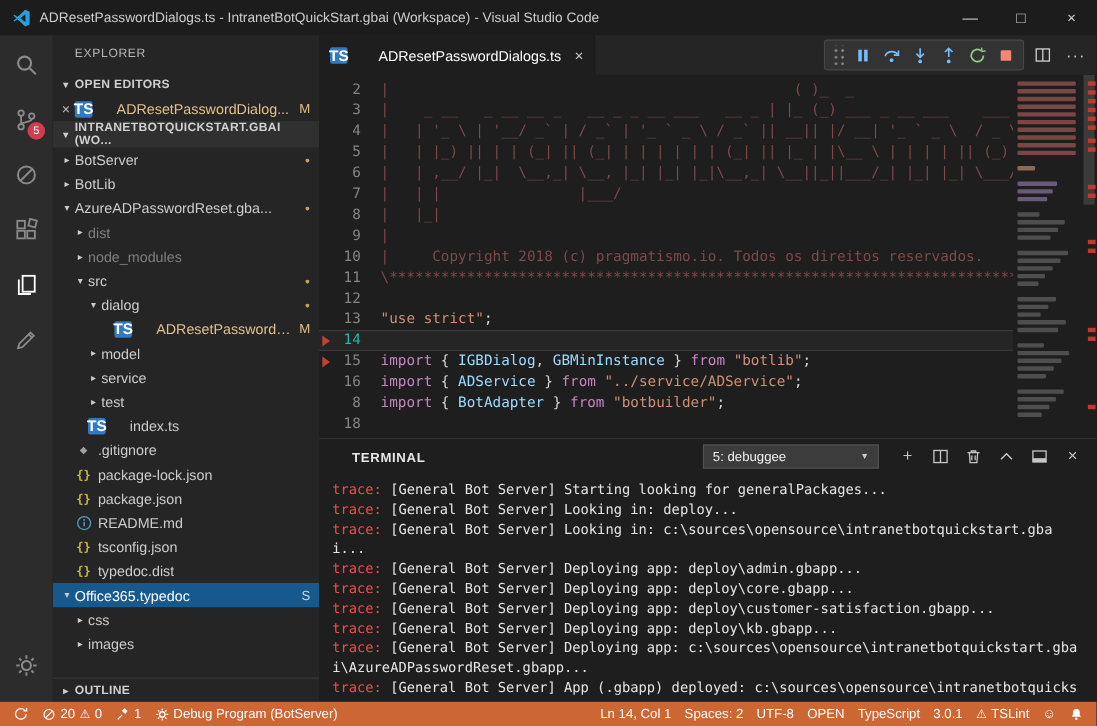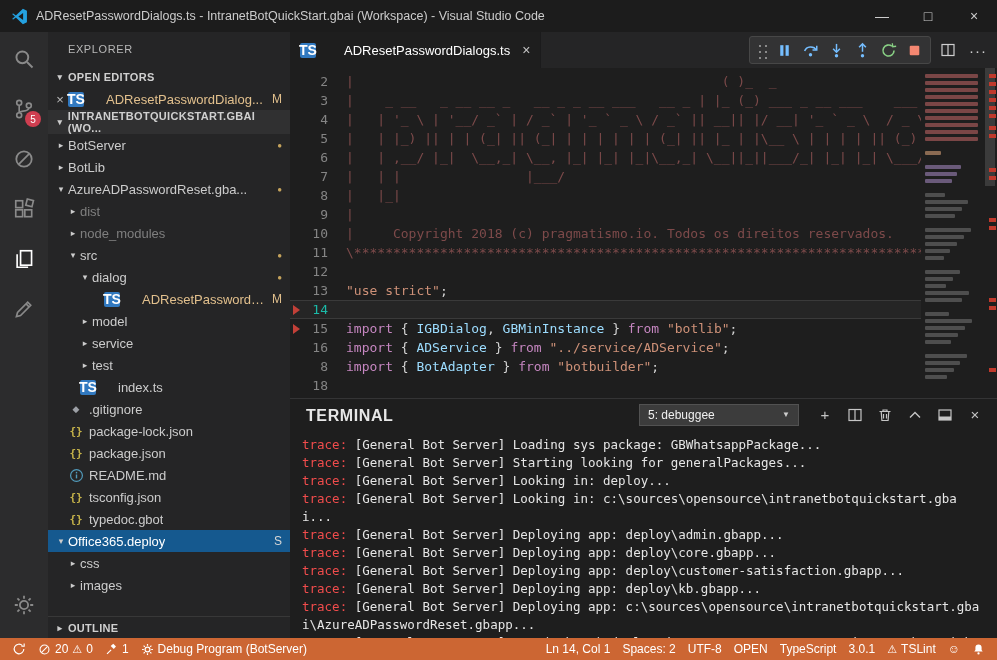--- a/index.html
+++ b/index.html
@@ -65,21 +65,21 @@
 .tk-p{color:#d4d4d4;}
 .cur-line{position:absolute;left:0;right:76px;top:232px;height:19px;border-top:1px solid #3a3a3a;border-bottom:1px solid #3a3a3a;background:rgba(255,255,255,0.03);pointer-events:none;}
 .gmark{position:absolute;left:3px;width:0;height:0;border-left:7px solid #c24038;border-top:5px solid transparent;border-bottom:5px solid transparent;}
 .minimap{flex:0 0 62px;padding-top:6px;position:relative;}
 .mmrow{height:4px;margin:0 4px 3px 4px;border-radius:1px;}
 .obar{flex:0 0 14px;position:relative;}
 .othumb{position:absolute;left:2px;right:2px;top:0;height:118px;background:rgba(121,121,121,0.32);}
 .omark{position:absolute;right:1px;width:7px;height:4px;background:#c0392b;}
 
 .pheader{flex:0 0 32px;display:flex;align-items:center;background:#1e1e1e;border-top:1px solid #343435;color:#cccccc;}
-.ptab{font-size:16px;font-weight:bold;letter-spacing:.6px;margin-left:16px;color:#e7e7e7;padding:6px 0 4px 0;}
+.ptab{font-size:12px;font-weight:bold;letter-spacing:.6px;margin-left:30px;color:#e7e7e7;padding:6px 0 4px 0;}
 .phspacer{flex:1;}
 .tsel{display:flex;align-items:center;justify-content:space-between;background:#3c3c3c;border:1px solid #525252;color:#f0f0f0;font-size:12px;padding:3px 8px;width:160px;margin-right:14px;}
 .selarrow{font-size:8px;color:#cccccc;margin-left:10px;}
 .pact{display:flex;align-items:center;gap:6px;margin-right:10px;}
 .pbtn{width:24px;height:24px;display:flex;align-items:center;justify-content:center;color:#c5c5c5;font-size:15px;}
 .tcontent{flex:1;padding:6px 12px 0 12px;font-family:"DejaVu Sans Mono",monospace;font-size:12.5px;line-height:18px;color:#e5e5e5;overflow:hidden;}
 .tline{white-space:pre-wrap;word-break:break-all;}
 .tpre{color:var(--trace-red);}
 
 .statusbar{flex:0 0 22px;background:var(--status-debug-bg);color:#ffffff;display:flex;align-items:center;font-size:12px;padding:0 6px;}
@@ -272,25 +272,25 @@
             <span class="tlabel">README.md</span>
           </div>
           <div class="trow" style="padding-left:6px">
             <span class="chev"></span>
             <span class="fi json">{}</span>
             <span class="tlabel">tsconfig.json</span>
           </div>
           <div class="trow" style="padding-left:6px">
             <span class="chev"></span>
             <span class="fi json">{}</span>
-            <span class="tlabel">typedoc.gbot</span>
+            <span class="tlabel">typedoc.dist</span>
           </div>
           <div class="trow sel" style="padding-left:6px">
             <span class="chev">▾</span>
-            <span class="tlabel">Office365.deploy</span>
+            <span class="tlabel">Office365.typedoc</span>
             <span class="badge">S</span>
           </div>
           <div class="trow" style="padding-left:18px">
             <span class="chev">▸</span>
             <span class="tlabel">css</span>
           </div>
           <div class="trow" style="padding-left:18px">
             <span class="chev">▸</span>
             <span class="tlabel">images</span>
           </div>
@@ -479,21 +479,20 @@
           <span class="pbtn icn">
               <svg viewBox="0 0 16 16" width="16" height="16" fill="none" stroke="currentColor" stroke-width="1.2">
                 <rect x="2" y="3" width="12" height="10"></rect>
                 <rect x="2" y="9.5" width="12" height="3.5" fill="currentColor" stroke="none"></rect>
               </svg>
             </span>
           <span class="pbtn">×</span>
         </div>
       </div>
       <div class="tcontent" id="terminal">
-          <div class="tline"><span class="tpre">trace:</span> [General Bot Server] Loading sys package: GBWhatsappPackage...</div>
           <div class="tline"><span class="tpre">trace:</span> [General Bot Server] Starting looking for generalPackages...</div>
           <div class="tline"><span class="tpre">trace:</span> [General Bot Server] Looking in: deploy...</div>
           <div class="tline"><span class="tpre">trace:</span> [General Bot Server] Looking in: c:\sources\opensource\intranetbotquickstart.gbai...</div>
           <div class="tline"><span class="tpre">trace:</span> [General Bot Server] Deploying app: deploy\admin.gbapp...</div>
           <div class="tline"><span class="tpre">trace:</span> [General Bot Server] Deploying app: deploy\core.gbapp...</div>
           <div class="tline"><span class="tpre">trace:</span> [General Bot Server] Deploying app: deploy\customer-satisfaction.gbapp...</div>
           <div class="tline"><span class="tpre">trace:</span> [General Bot Server] Deploying app: deploy\kb.gbapp...</div>
           <div class="tline"><span class="tpre">trace:</span> [General Bot Server] Deploying app: c:\sources\opensource\intranetbotquickstart.gbai\AzureADPasswordReset.gbapp...</div>
           <div class="tline"><span class="tpre">trace:</span> [General Bot Server] App (.gbapp) deployed: c:\sources\opensource\intranetbotquickstart.g</div>
         </div>

